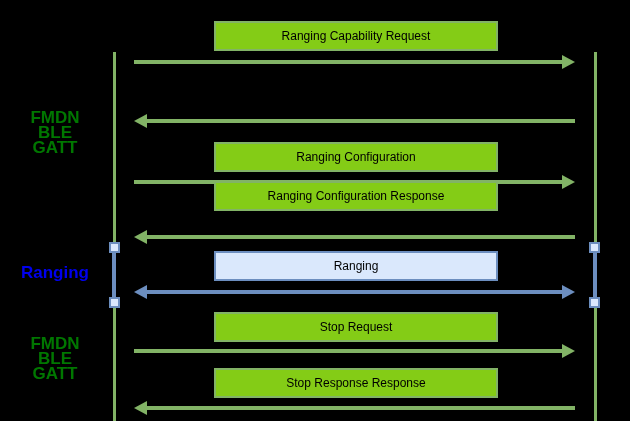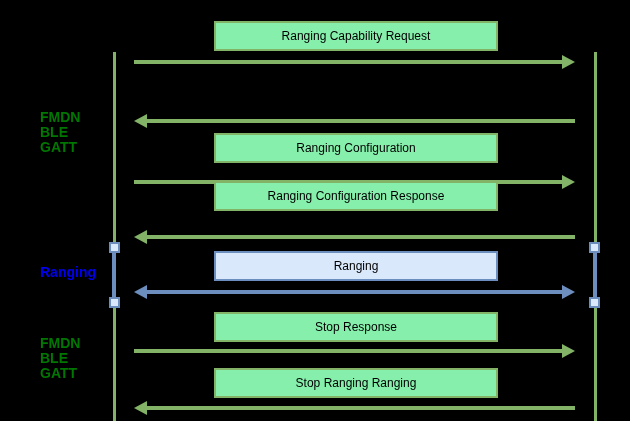--- a/index.html
+++ b/index.html
@@ -49,21 +49,21 @@
   .endpoint.etop    { top: 242px; }
   .endpoint.ebottom { top: 297px; }
 
   
   .msg-box {
     position: absolute;
     left: 214px;
     width: 280px;
     height: 26px;
     border: 2px solid #82b366;
-    background: #86efac;
+    background: #84cc16;
     color: #000000;
     font-size: 12px;
     display: flex;
     align-items: center;
     justify-content: center;
     text-align: center;
   }
   .msg-box.blue {
     border-color: #6c8ebf;
     background: #dae8fc;
@@ -105,24 +105,24 @@
     border-right: 13px solid #82b366;
   }
   .arrow.blue .head.h-right { border-left-color: #6c8ebf; }
   .arrow.blue .head.h-left  { border-right-color: #6c8ebf; }
 
   
   .side-label {
     position: absolute;
     left: 0;
     width: 110px;
+    text-align: center;
     font-weight: bold;
-    font-size: 14px;
+    font-size: 17px;
     line-height: 15px;
-    padding-left: 40px;
   }
   .side-label.green-text { color: #007700; }
   .side-label.blue-text  { color: #0000ee; }
 </style>
 </head>
 <body>
 
 <div id="stage">
 
   <div class="lifeline left"></div>
@@ -153,44 +153,44 @@
   <div class="arrow dir-right" style="top:55px">
     <span class="shaft"></span>
     <span class="head h-right"></span>
   </div>
 
   <div class="arrow dir-left" style="top:114px">
     <span class="shaft"></span>
     <span class="head h-left"></span>
   </div>
 
-  <div class="msg-box" style="top:133px">Ranging Configuration</div>
+  <div class="msg-box" style="top:142px">Ranging Configuration</div>
   <div class="arrow dir-right" style="top:175px">
     <span class="shaft"></span>
     <span class="head h-right"></span>
   </div>
 
   <div class="msg-box" style="top:181px">Ranging Configuration Response</div>
   <div class="arrow dir-left" style="top:230px">
     <span class="shaft"></span>
     <span class="head h-left"></span>
   </div>
 
   <div class="msg-box blue" style="top:251px">Ranging</div>
   <div class="arrow blue dir-both" style="top:285px">
     <span class="shaft"></span>
     <span class="head h-left"></span>
     <span class="head h-right"></span>
   </div>
 
-  <div class="msg-box" style="top:312px">Stop Response</div>
+  <div class="msg-box" style="top:312px">Stop Request</div>
   <div class="arrow dir-right" style="top:344px">
     <span class="shaft"></span>
     <span class="head h-right"></span>
   </div>
 
-  <div class="msg-box" style="top:368px">Stop Ranging Ranging</div>
+  <div class="msg-box" style="top:368px">Stop Response Response</div>
   <div class="arrow dir-left" style="top:401px">
     <span class="shaft"></span>
     <span class="head h-left"></span>
   </div>
 
 </div>
 
 </body></html>

